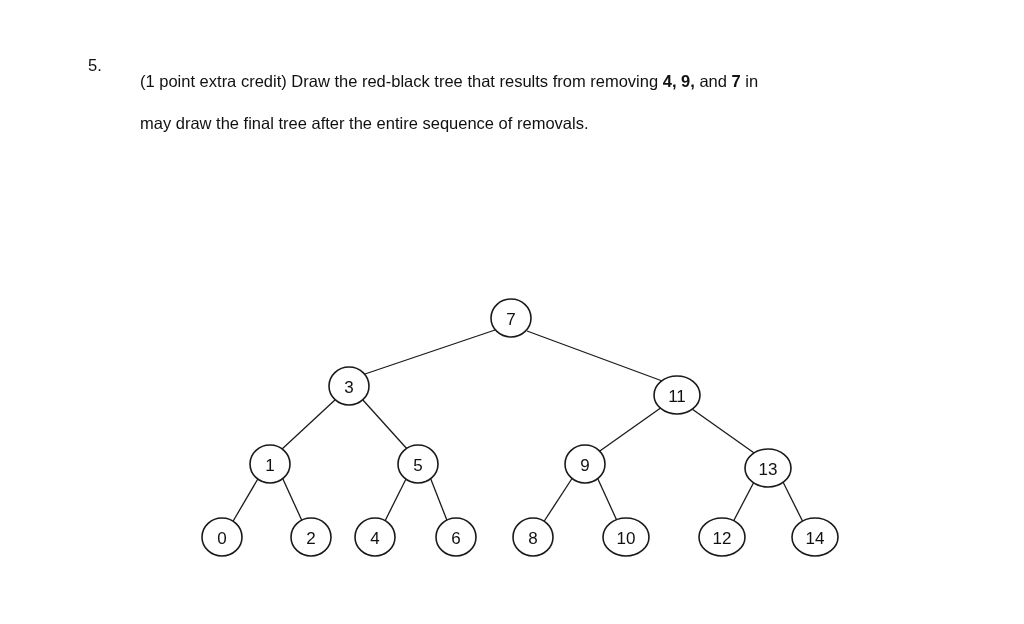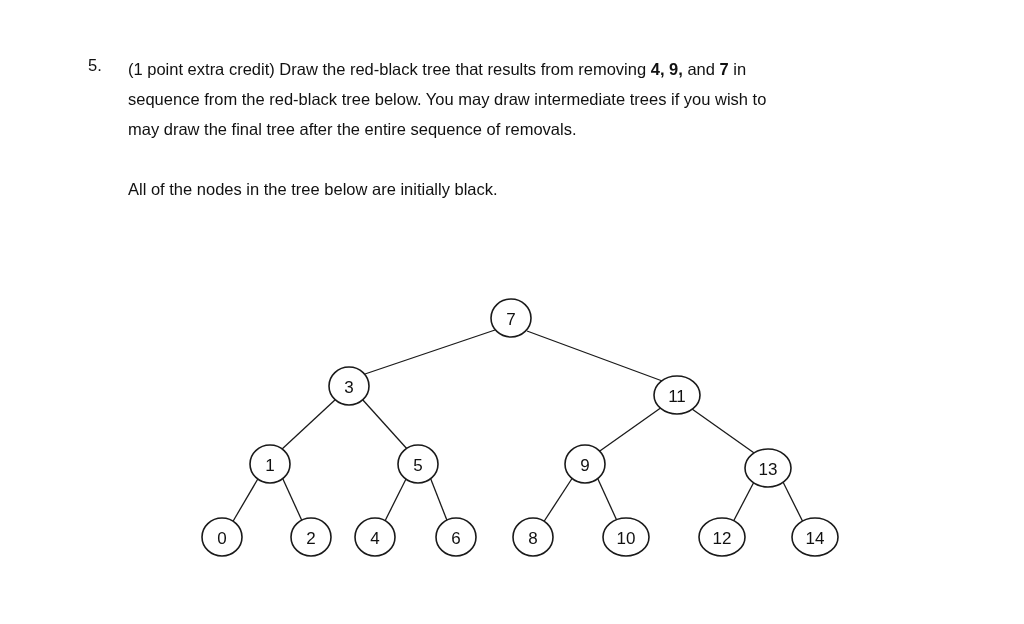--- a/index.html
+++ b/index.html
@@ -30,21 +30,21 @@
     flex: 0 0 36px;
     font-size: 16.5px;
     line-height: 26px;
   }
   .q-body {
     flex: 1 1 auto;
     font-size: 16.5px;
     line-height: 26px;
   }
   .q-body p {
-    margin: 4px;
+    margin: 16px;
   }
   .q-body .para-gap {
     height: 26px;
   }
   b {
     font-weight: bold;
   }
   .tree-wrap {
     position: absolute;
     left: 0;
@@ -74,24 +74,22 @@
   }
 </style>
 </head>
 <body>
 
 <div class="question">
   <div class="q-row">
     <div class="q-num">5.</div>
     <div class="q-body">
       <p><span>(1 point extra credit)  Draw the red-black tree that results from removing </span><b>4, 9,</b><span> and </span><b>7</b><span> in</span></p>
-      <p>sequence from the red-black tree below.  You may draw intermediate trees if you wish to</p>
       <p>may draw the final tree after the entire sequence of removals.</p>
       <div class="para-gap"></div>
-      <p>All of the nodes in the tree below are initially black.</p>
     </div>
   </div>
 </div>
 
 <div class="tree-wrap">
   <svg id="tree-svg" width="1024" height="320" viewBox="0 0 1024 320">
       <line x1="495" y1="54" x2="362" y2="99" class="edge"></line>
       <line x1="527" y1="55" x2="665" y2="106" class="edge"></line>
       <line x1="336" y1="123" x2="281" y2="174" class="edge"></line>
       <line x1="362" y1="123" x2="408" y2="174" class="edge"></line>

